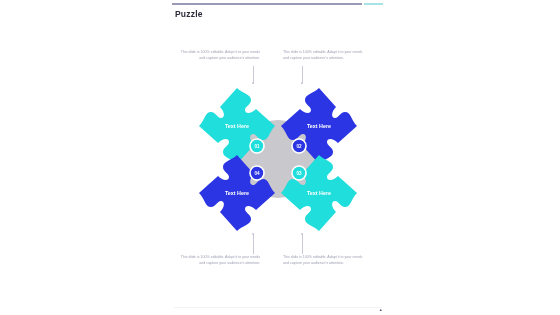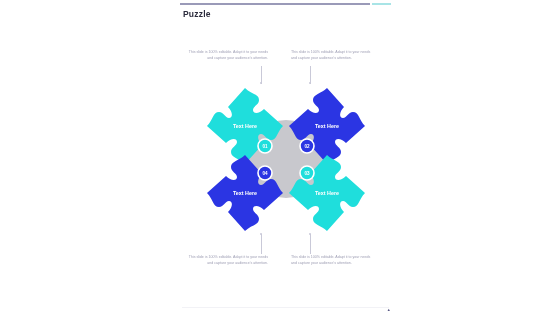--- a/index.html
+++ b/index.html
@@ -11,21 +11,21 @@
     width: 560px;
     height: 315px;
     position: relative;
     overflow: hidden;
     font-family: "Liberation Sans", sans-serif;
   }
 
   
   #slide {
     position: absolute;
-    left: 176px;
+    left: 168px;
     top: 0;
     width: 219px;
     height: 315px;
     background: #ffffff;
   }
 
   
   .top-rule {
     position: absolute;
     top: 3px;

